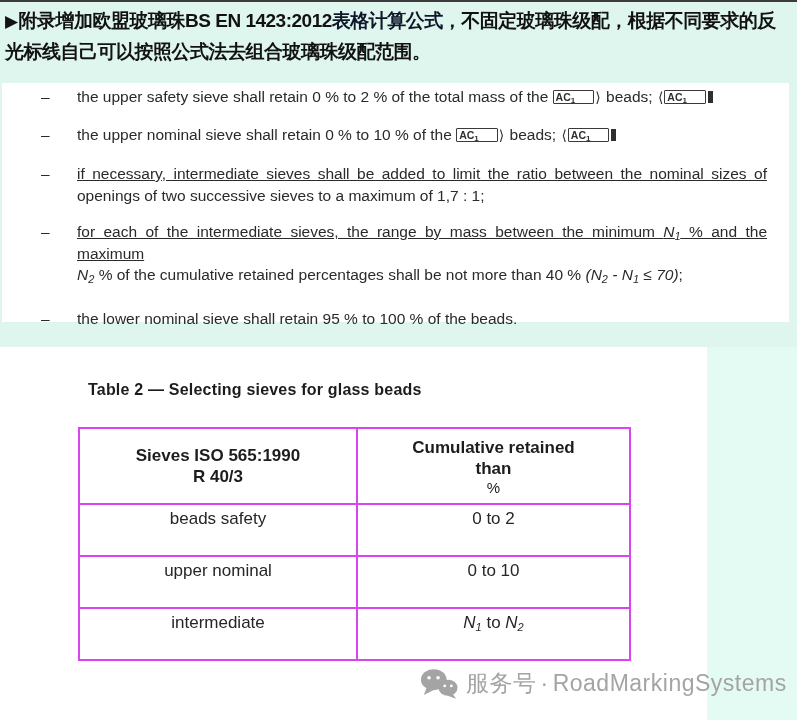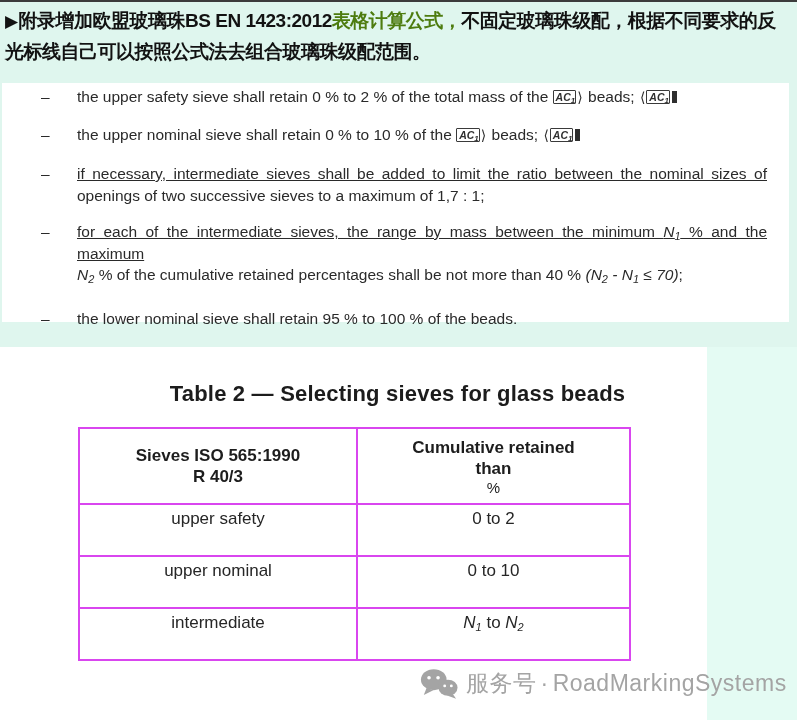--- a/index.html
+++ b/index.html
@@ -8,60 +8,60 @@
     background:#dff6ee;
     font-family:"Liberation Sans","DejaVu Sans",sans-serif;
   }
   .top-line{position:absolute;left:0;top:0;width:797px;height:2px;background:#3c3c3c;}
   
   .intro{
     position:absolute;left:5px;top:6px;width:788px;
     font-size:19px;line-height:30px;letter-spacing:-0.5px;
     color:#121212;font-weight:600;
   }
-  .intro .red{color:#4d7c0f;}
+  .intro .red{color:#0f172a;}
   .intro .arrow{font-size:17px;margin-right:1px;}
   
   .panel-bullets{
     position:absolute;left:2px;top:83px;width:787px;height:239px;
     background:#ffffff;padding-top:4px;box-sizing:border-box;
   }
   .bullet{
     position:relative;margin:0 22px 18px 75px;
     font-size:15.5px;line-height:20px;color:#2a2a2a;
   }
   .bullet.two-line{line-height:21.5px;}
   .bullet .dash{position:absolute;left:-36px;top:0;}
   .jline{text-align:justify;text-align-last:justify;text-decoration:underline;}
   .b3{margin-bottom:15px;}
   .b4{margin-bottom:23px;}
   .v{font-style:italic;}
   sub.vs{font-size:11px;line-height:0;vertical-align:-3px;font-style:italic;}
   
   .ac-box{
     display:inline-block;border:1px solid #3a3a3a;border-radius:1px;
-    font-size:10.5px;line-height:11px;padding:1px 0 0 2px;
-    vertical-align:1px;color:#2f2f2f;font-weight:600;font-style:italic;
+    font-size:10.5px;line-height:11px;padding:1px 18px 0 2px;
+    vertical-align:1px;color:#2f2f2f;font-weight:600;
   }
   .ac-box sub{font-size:8px;line-height:0;vertical-align:-2px;}
   .ac-angle{font-size:14px;margin:0 1px;color:#2f2f2f;}
   .ac-bar{display:inline-block;width:5px;height:12px;background:#2f2f2f;vertical-align:-1px;margin-left:2px;}
   
   .panel-table{
     position:absolute;left:0;top:347px;width:707px;height:373px;
     background:#ffffff;box-sizing:border-box;
   }
   .right-strip{
     position:absolute;left:707px;top:347px;width:90px;height:373px;
     background:#e4fbf3;
   }
   .table-title{
     position:absolute;left:0;top:34px;width:100%;box-sizing:border-box;
-    padding-left:88px;text-align:center;
-    font-size:22px;font-weight:bold;color:#1c1c1c;letter-spacing:0.2px;
+    padding-left:88px;text-align:left;
+    font-size:16px;font-weight:bold;color:#1c1c1c;letter-spacing:0.2px;
   }
   table.sieve{
     position:absolute;left:78px;top:80px;width:547px;
     border-collapse:collapse;table-layout:fixed;
   }
   table.sieve td{border:2px solid #d946ef;}
   td.hc{
     height:72px;text-align:center;vertical-align:middle;
     font-weight:bold;font-size:17px;line-height:21px;color:#1d1d1d;
   }
@@ -138,21 +138,21 @@
           <div>Sieves ISO 565:1990</div>
           <div>R 40/3</div>
         </td>
         <td class="hc col2">
           <div>Cumulative retained</div>
           <div>than</div>
           <div class="pct">%</div>
         </td>
       </tr>
       <tr>
-        <td class="dc col1">upper safety</td>
+        <td class="dc col1">beads safety</td>
         <td class="dc col2">0 to 2</td>
       </tr>
       <tr>
         <td class="dc col1">upper nominal</td>
         <td class="dc col2">0 to 10</td>
       </tr>
       <tr>
         <td class="dc col1">intermediate</td>
         <td class="dc col2"><i class="v">N</i><sub class="vs">1</sub><span> to </span><i class="v">N</i><sub class="vs">2</sub></td>
       </tr>

